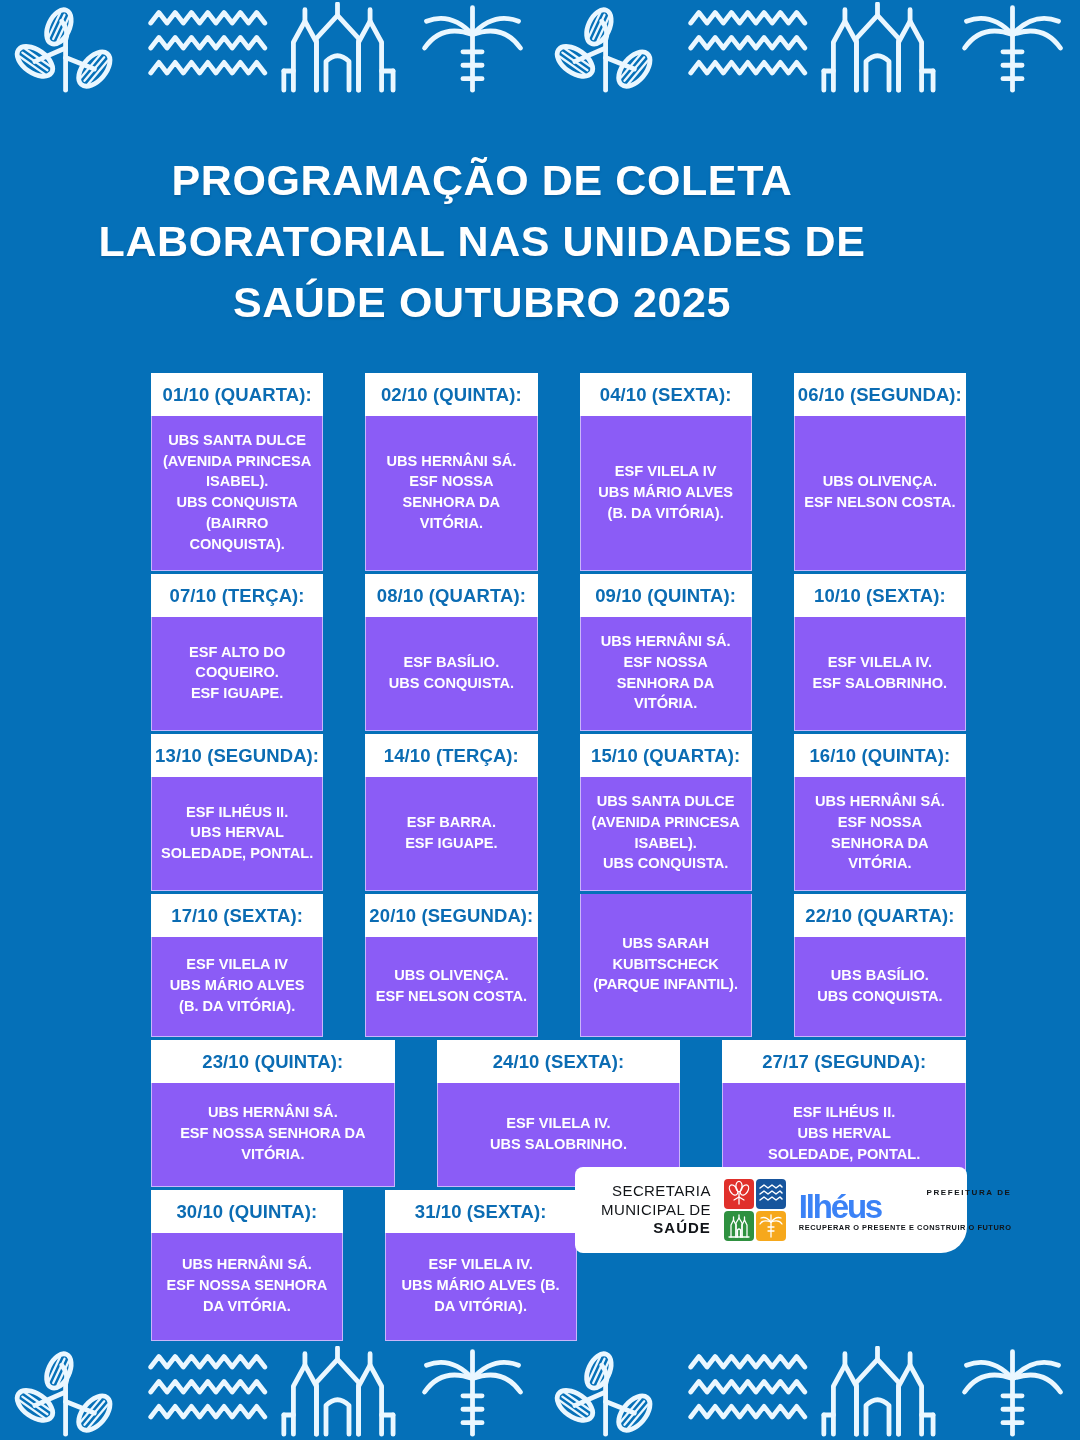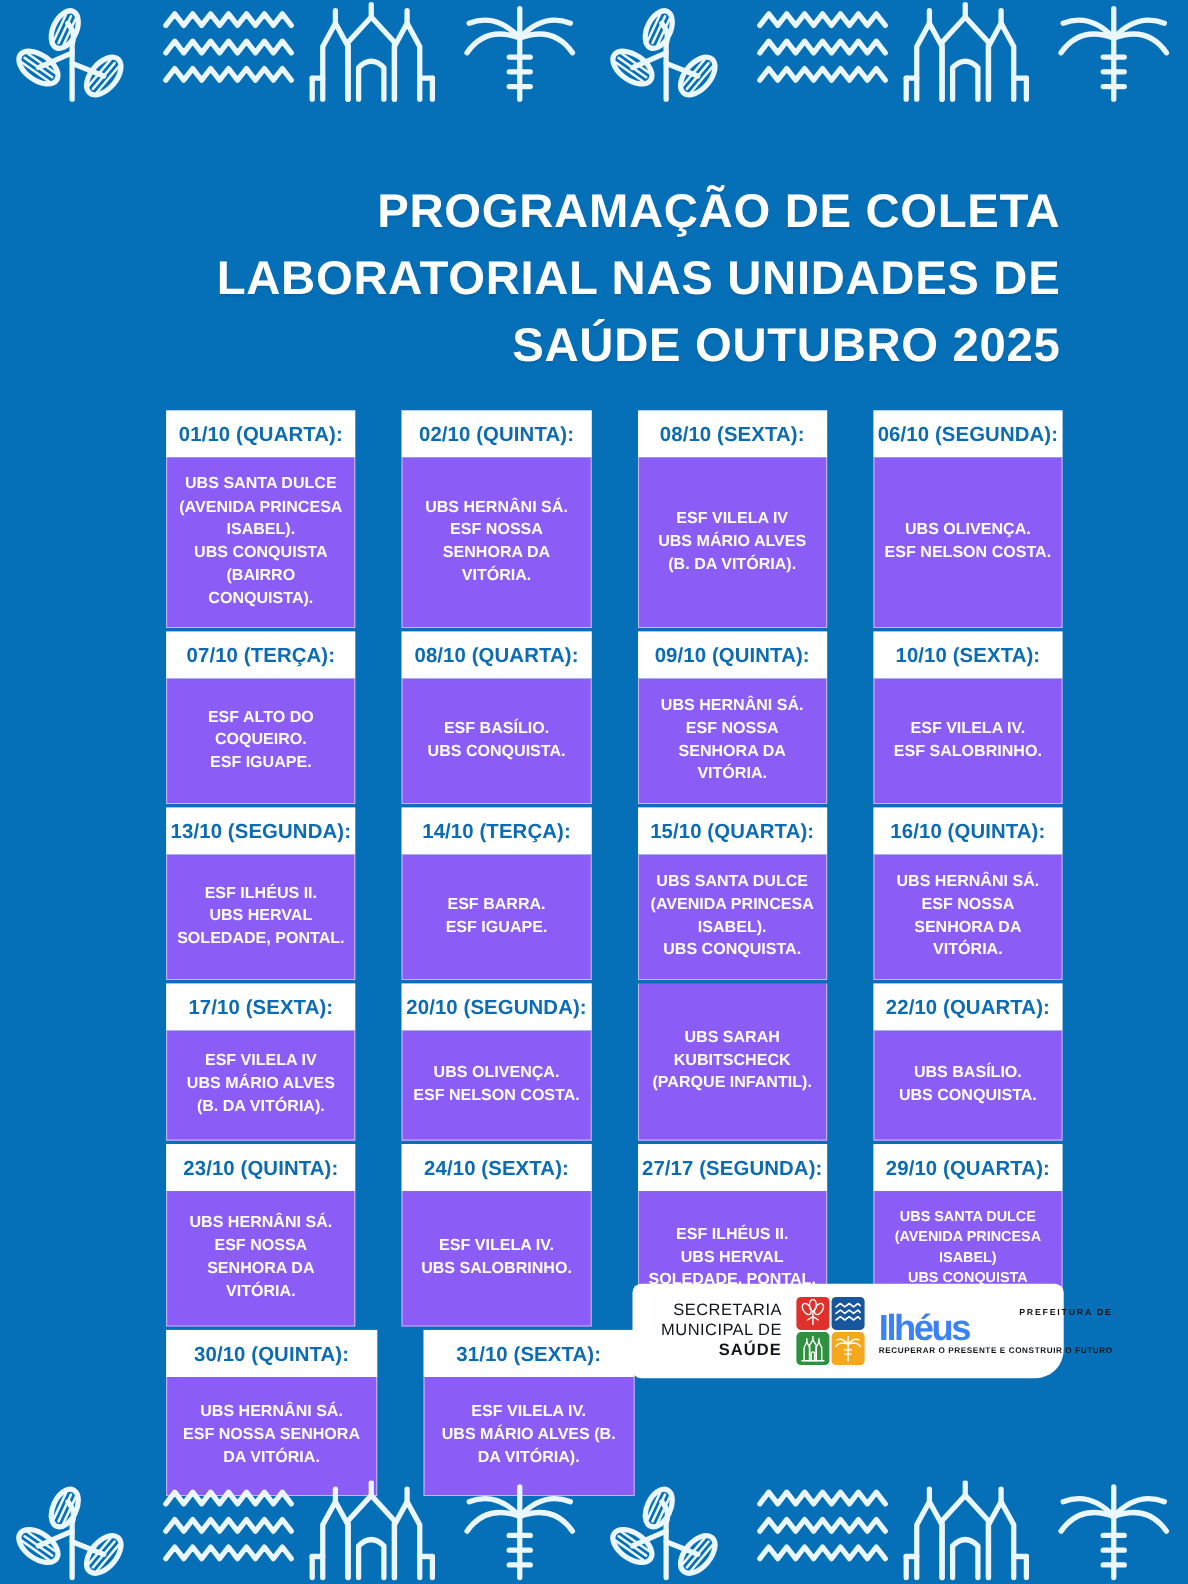--- a/index.html
+++ b/index.html
@@ -31,24 +31,24 @@
   .motif {
     width: 135px;
     height: 92px;
     flex: 0 0 135px;
     display: block;
   }
 
   
   .title-block {
     position: absolute;
-    top: 162px;
+    top: 150px;
     left: 0;
     width: 964px;
-    text-align: right;
+    text-align: center;
     color: #ffffff;
     font-weight: 900;
     font-size: 43px;
     line-height: 1.42;
     letter-spacing: 0.6px;
     text-transform: uppercase;
     font-family: "Liberation Sans", sans-serif;
     text-shadow: 0 2px 2px rgba(0,40,80,0.18);
   }
   .title-line { display: block; white-space: nowrap; }
@@ -317,21 +317,21 @@
       <div class="sched-col">
         <div class="day-head">02/10 (QUINTA):</div>
         <div class="day-body">
           <div class="inner">
             <div>UBS HERNÂNI SÁ.</div>
             <div>ESF NOSSA SENHORA DA VITÓRIA.</div>
           </div>
         </div>
       </div>
       <div class="sched-col">
-        <div class="day-head">08/10 (SEXTA):</div>
+        <div class="day-head">04/10 (SEXTA):</div>
         <div class="day-body">
           <div class="inner">
             <div>ESF  VILELA  IV</div>
             <div>UBS MÁRIO ALVES</div>
             <div>(B. DA VITÓRIA).</div>
           </div>
         </div>
       </div>
       <div class="sched-col">
         <div class="day-head">06/10 (SEGUNDA):</div>
@@ -475,29 +475,20 @@
           </div>
         </div>
       </div>
       <div class="sched-col">
         <div class="day-head">27/17 (SEGUNDA):</div>
         <div class="day-body">
           <div class="inner">
             <div>ESF ILHÉUS II.</div>
             <div>UBS HERVAL</div>
             <div>SOLEDADE, PONTAL.</div>
-          </div>
-        </div>
-      </div>
-      <div class="sched-col">
-        <div class="day-head">29/10 (QUARTA):</div>
-        <div class="day-body small">
-          <div class="inner">
-            <div>UBS SANTA DULCE (AVENIDA PRINCESA ISABEL)</div>
-            <div>UBS CONQUISTA (BAIRRO CONQUISTA)</div>
           </div>
         </div>
       </div>
     </div>
     <div class="sched-row row-h6">
       <div class="sched-col">
         <div class="day-head">30/10 (QUINTA):</div>
         <div class="day-body">
           <div class="inner">
             <div>UBS HERNÂNI SÁ.</div>

